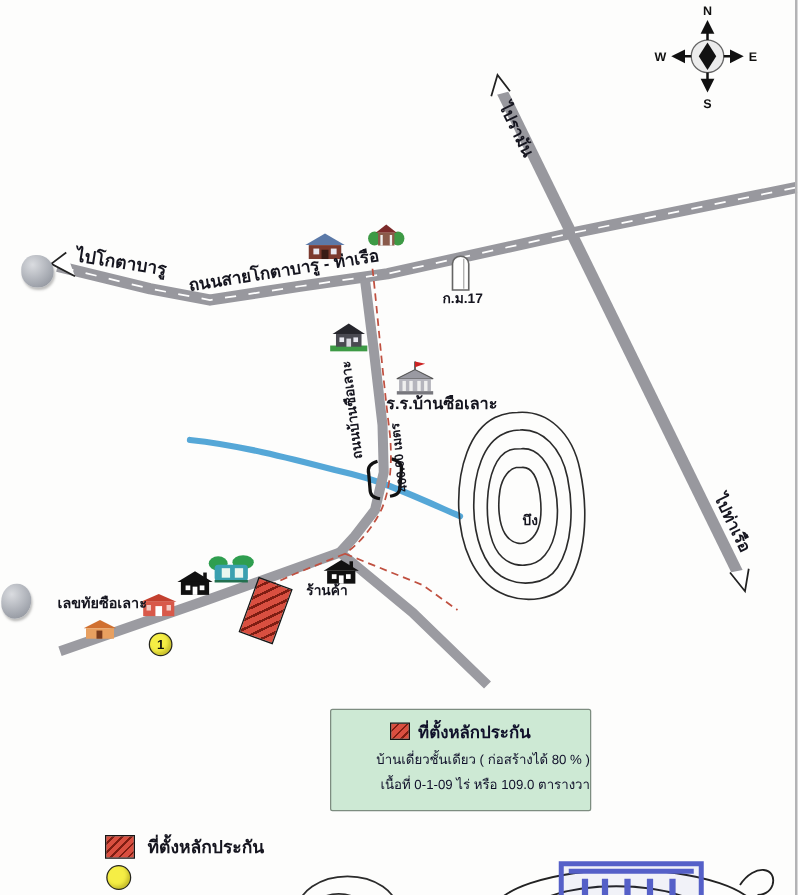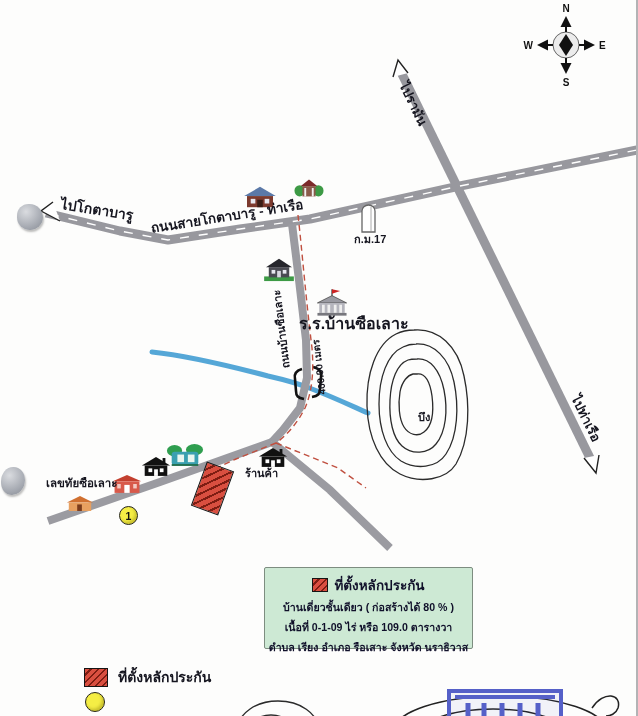--- a/index.html
+++ b/index.html
@@ -14,21 +14,21 @@
   .icon{position:absolute;}
   .site-hatch{background:repeating-linear-gradient(135deg,#d94f40 0 4.5px,#7e1d12 4.5px 6.5px);
               border:1.6px solid #151515;}
   .blob{position:absolute;background:radial-gradient(circle at 35% 30%,#dadce0,#a3a7af 65%,#868a92);
         box-shadow:1px 2px 2px rgba(0,0,0,.25);}
   .infobox{position:absolute;left:264px;top:567px;width:207px;height:80px;
            background:#cde9d4;border:1px solid #7d8d80;border-radius:2px;
            text-align:center;color:#10102a;}
   .infobox .title-row{display:flex;align-items:center;justify-content:center;gap:6px;margin-top:6px;}
   .infobox .title{font-weight:bold;font-size:13.5px;}
-  .infobox .line{font-size:10.6px;font-weight:bold;margin-top:3px;}
+  .infobox .line{font-size:10.6px;font-weight:normal;margin-top:3px;text-align:right;}
   .swatch{display:inline-block;background:repeating-linear-gradient(135deg,#d94f40 0 3.5px,#7e1d12 3.5px 5px);
           border:1.4px solid #151515;}
   .legend-row{position:absolute;display:flex;align-items:center;gap:10px;}
   .legend-label{font-weight:bold;font-size:14px;color:#15151f;}
   .ycircle{background:#f5ee45;border:1.6px solid #26261d;border-radius:50%;
            box-shadow:inset -2px -2px 3px rgba(120,110,0,.35);}
   .edge-line{position:absolute;right:0;top:0;width:2px;height:716px;background:#b3b3b5;}
 </style>
 </head>
 <body>
@@ -231,36 +231,35 @@
   <div class="ctr" style="left:281px;top:328px;">
     <span style="font-size:11px;">ถนนบ้านซือเลาะ</span>
   </div>
 
   <div class="ctr" style="left:319px;top:364px;">
     <span style="font-size:10px;">400.00 เมตร</span>
   </div>
 
   <div class="lbl" style="left:354px;top:234px;font-size:11px;">ก.ม.17</div>
 
-  <div class="lbl" style="left:299px;top:316px;font-size:16px;">ร.ร.บ้านซือเลาะ</div>
+  <div class="lbl" style="left:309px;top:316px;font-size:13px;">ร.ร.บ้านซือเลาะ</div>
 
   <div class="lbl" style="left:402px;top:412px;font-size:11px;margin-left:16px;">บึง</div>
 
   <div class="lbl" style="left:245px;top:468px;font-size:11px;">ร้านค้า</div>
 
   <div class="lbl" style="left:46px;top:478px;font-size:11.5px;">เลขทัยซือเลาะ</div>
 
   <div class="infobox">
     <div class="title-row">
       <span class="swatch" style="width:14px;height:12px;"></span>
       <span class="title">ที่ตั้งหลักประกัน</span>
     </div>
     <div class="line">บ้านเดี่ยวชั้นเดียว ( ก่อสร้างได้ 80 % )</div>
     <div class="line">เนื้อที่ 0-1-09 ไร่ หรือ 109.0 ตารางวา</div>
-    <div class="line">ตำบล เรียง อำเภอ รือเสาะ จังหวัด นราธิวาส</div>
   </div>
 
   <div class="legend-row" style="left:84px;top:666px;">
     <span class="swatch" style="width:22px;height:17px;"></span>
     <span class="legend-label">ที่ตั้งหลักประกัน</span>
   </div>
   <div class="legend-row" style="left:85px;top:692px;">
     <span class="ycircle" style="width:18px;height:18px;display:inline-block;"></span>
   </div>
 

